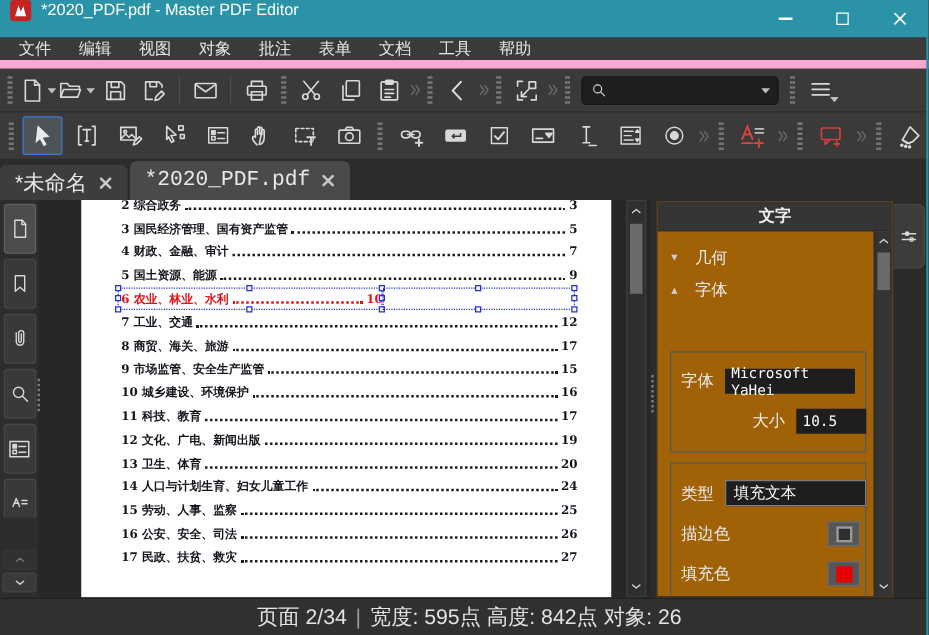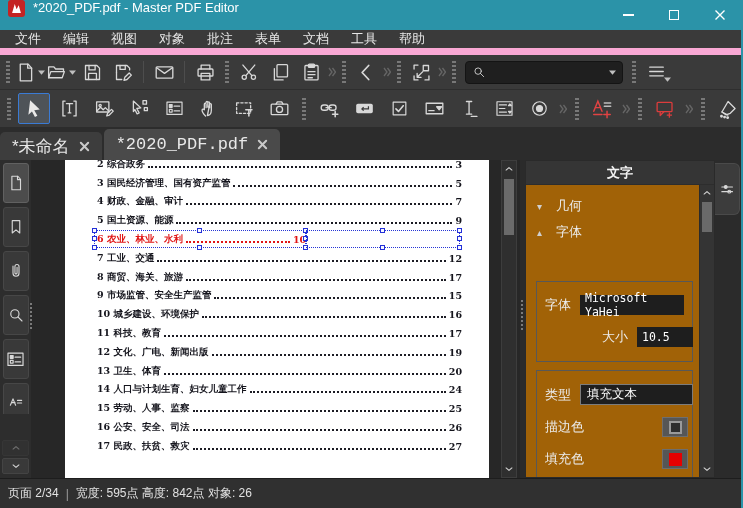--- a/index.html
+++ b/index.html
@@ -99,21 +99,21 @@
 .chip { width:13px; height:13px; }
 .chip.stroke { background:#2e2e2e; border:2.5px solid #9a9a9a; }
 .panel-vscroll { position:absolute; right:0; top:24px; bottom:0; width:15px; background:#343434; border-left:1px solid #2b2b2b; }
 .panel-vscroll .vs-thumb { top:17px; height:30px; }
 
 
 .edgestrip { width:28px; background:#2b2b2b; position:relative; flex:0 0 auto; }
 .toggle-tab { position:absolute; left:0; top:3px; width:25px; height:52px; background:#3c3c3c; border:1px solid #4a4a4a; border-left:none; border-radius:0 6px 6px 0; display:flex; align-items:center; justify-content:center; }
 
 
-.statusbar { height:30px; background:#303030; border-top:1px solid #1d1d1d; display:flex; align-items:center; padding-left:8px; gap:7px; color:#e2e2e2; font-size:12px; flex:0 0 auto; }
+.statusbar { height:30px; background:#303030; border-top:1px solid #1d1d1d; display:flex; align-items:center; padding-left:8px; gap:7px; color:#e2e2e2; font-size:17px; flex:0 0 auto;justify-content:center; }
 </style>
 </head>
 <body>
 
 <div class="window">
 
   <div class="titlebar">
     <span class="logo">
         <svg width="11" height="11" viewBox="0 0 10 10">
           <path d="M1 9L3.4 1l1.7 4.6L7 2l2 7z" fill="#fff"></path>

